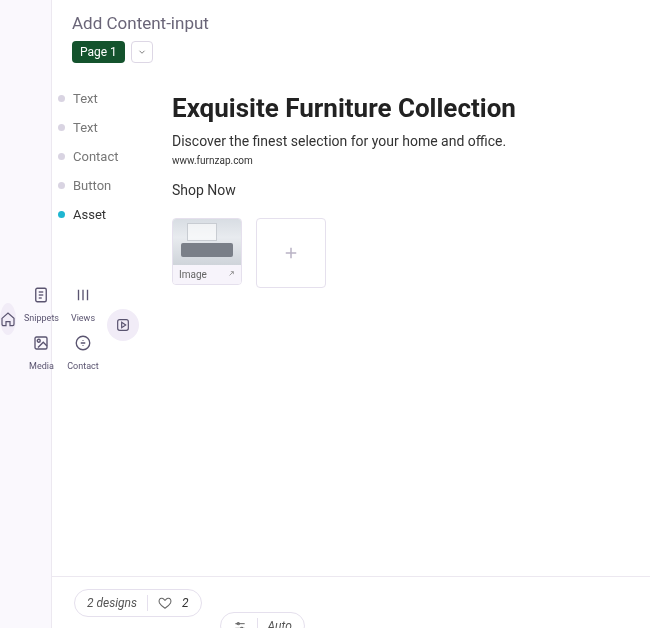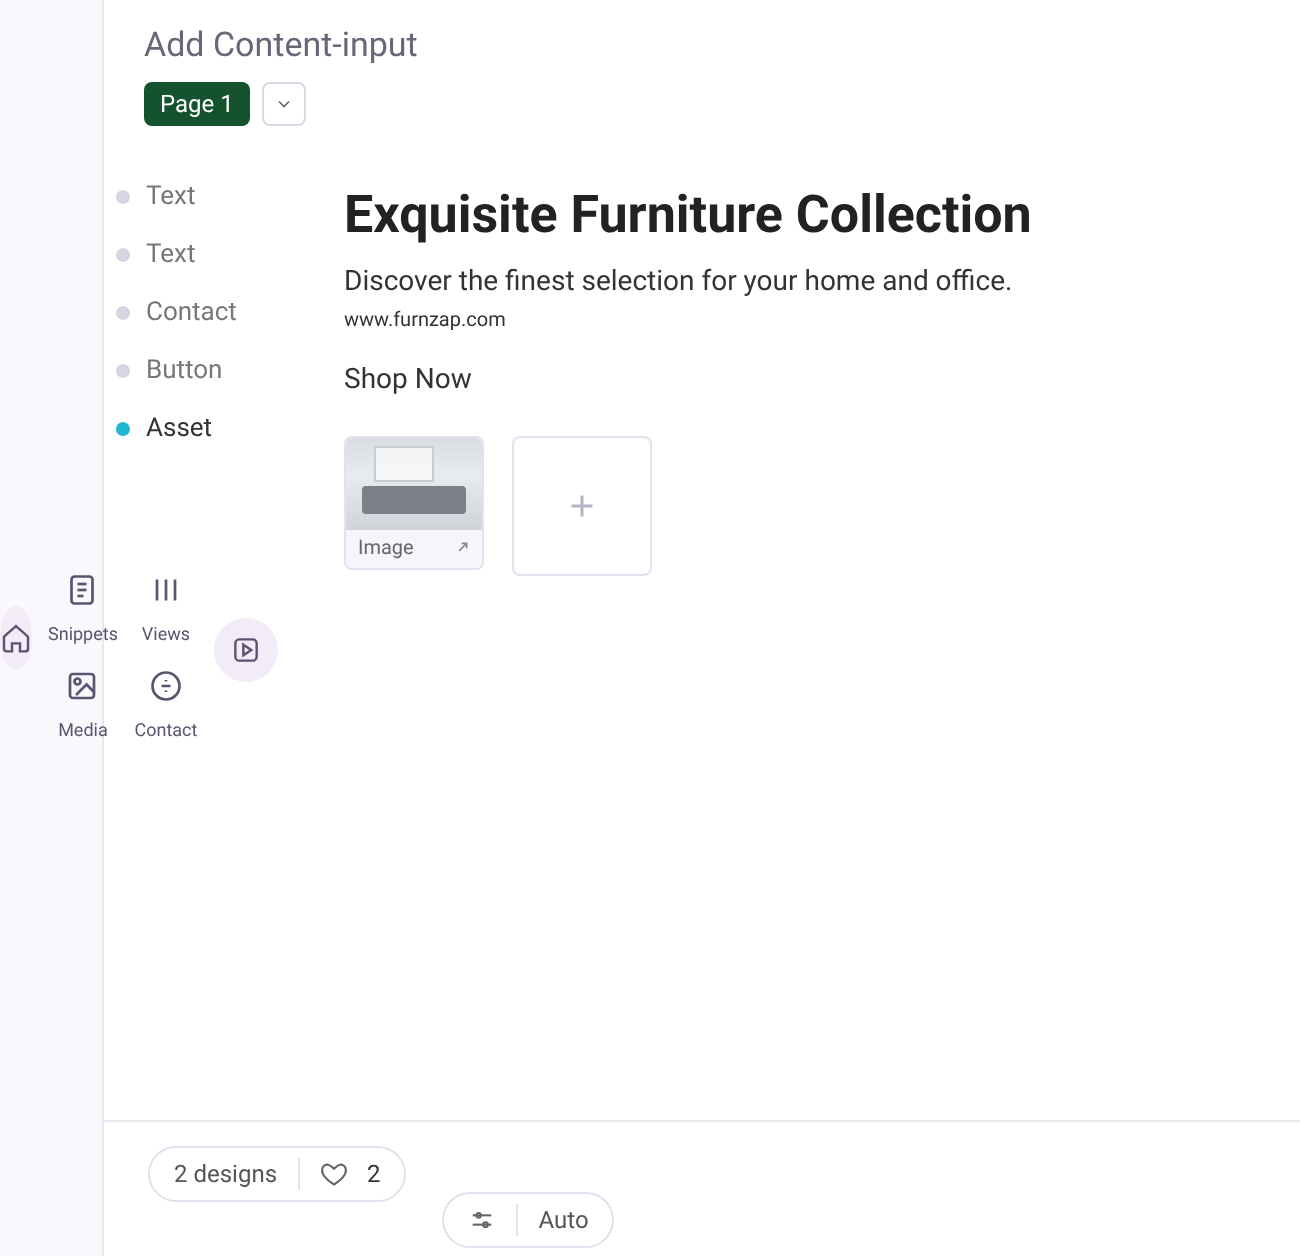--- a/index.html
+++ b/index.html
@@ -42,21 +42,21 @@
   .asset-card { width: 70px; border: 1px solid #e5e0ed; border-radius: 4px; overflow: hidden; background: #fff; }
   .asset-thumb { width: 100%; height: 46px; background: linear-gradient(180deg, #d8dde3 0%, #e8ebef 40%, #cfd4da 100%); position: relative; }
   .asset-thumb::before { content: ""; position: absolute; left: 8px; right: 8px; bottom: 8px; height: 14px; background: #7a7f88; border-radius: 2px; }
   .asset-thumb::after { content: ""; position: absolute; left: 14px; top: 4px; width: 28px; height: 16px; background: rgba(255,255,255,0.6); border: 1px solid #c8ccd2; }
   .asset-label-row { display: flex; align-items: center; justify-content: space-between; padding: 4px 6px; font-size: 10px; color: #666; background: #f7f4fb; }
   .asset-label-row svg { width: 10px; height: 10px; stroke: #888; }
   .asset-add { width: 70px; height: 70px; border: 1px solid #e5e0ed; border-radius: 4px; display: flex; align-items: center; justify-content: center; cursor: pointer; }
   .asset-add svg { width: 18px; height: 18px; stroke: #b8b2c4; }
 
   
-  .footer { position: absolute; left: 0; right: 0; bottom: 16px; height: 52px; border-top: 1px solid #ece8f0; display: flex; align-items: center; padding: 0 22px; gap: 18px; background: #fff; }
+  .footer { position: absolute; left: 0; right: 0; bottom: 0; height: 52px; border-top: 1px solid #ece8f0; display: flex; align-items: center; padding: 0 22px; gap: 18px; background: #fff; font-style: italic; }
   .pill { display: flex; align-items: center; gap: 10px; border: 1px solid #e5e0ed; border-radius: 20px; padding: 5px 12px; font-size: 12px; color: #555; background: #fff; }
   .pill svg { width: 14px; height: 14px; stroke: #666; fill: none; }
   .pill.auto { gap: 10px; margin-top: 46px; }
   .pill .count { font-size: 12px; color: #333; }
   .divider-v { width: 1px; height: 16px; background: #e5e0ed; }
 </style>
 </head>
 <body>
 
 <div class="app">

